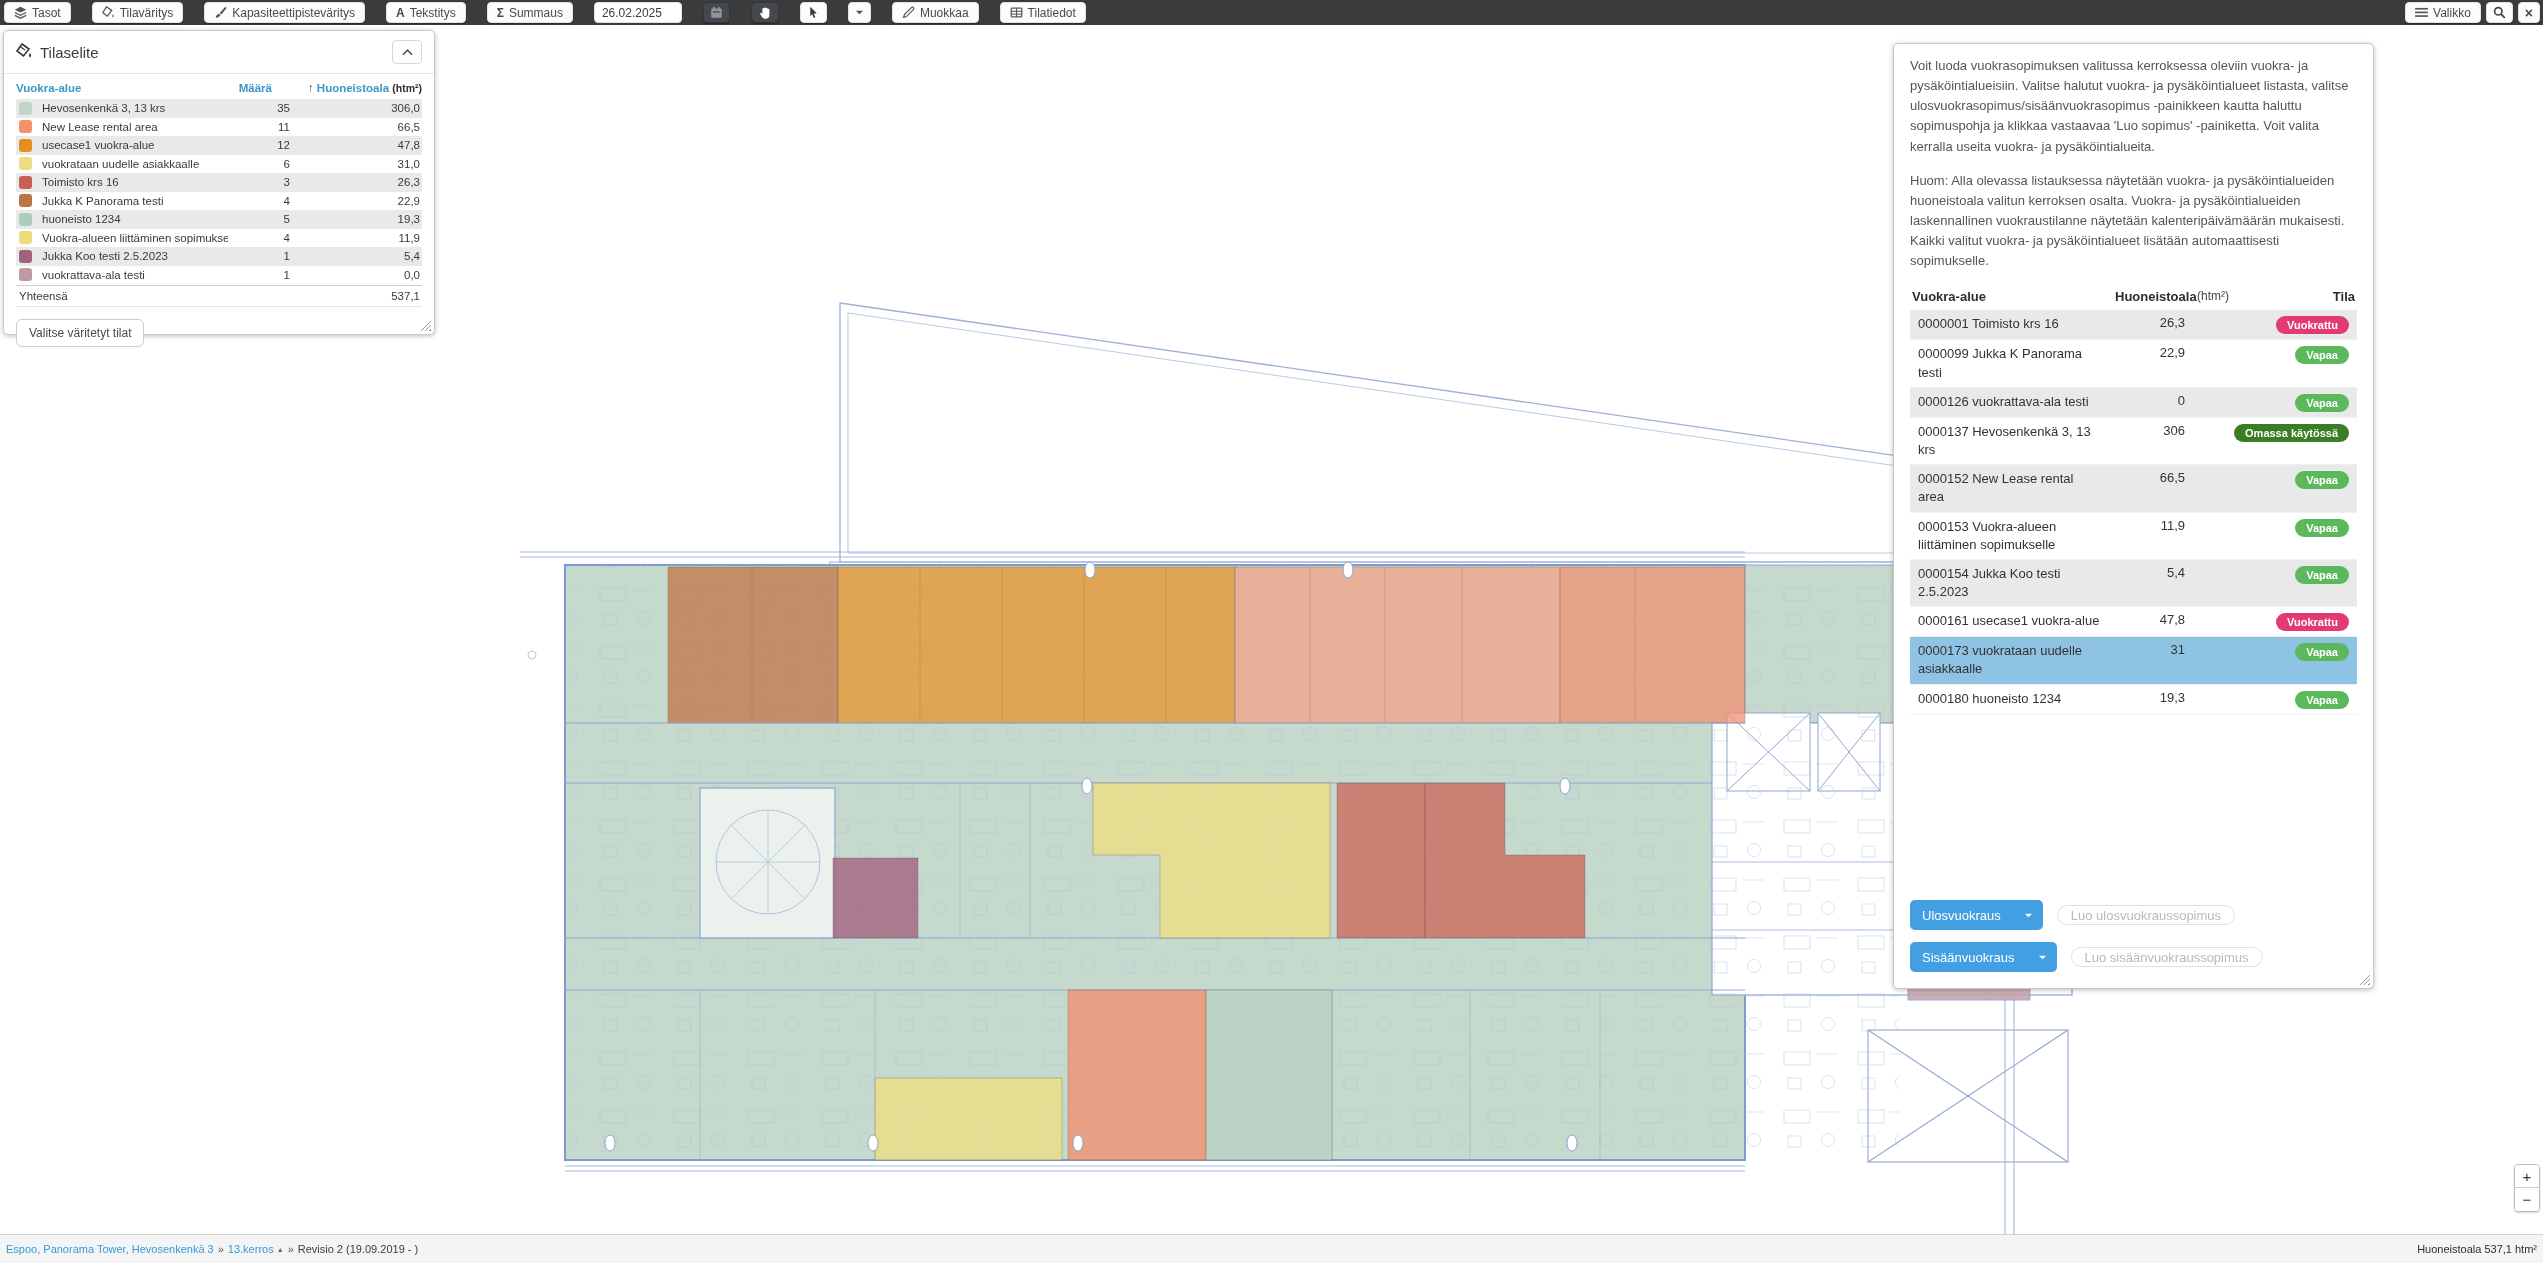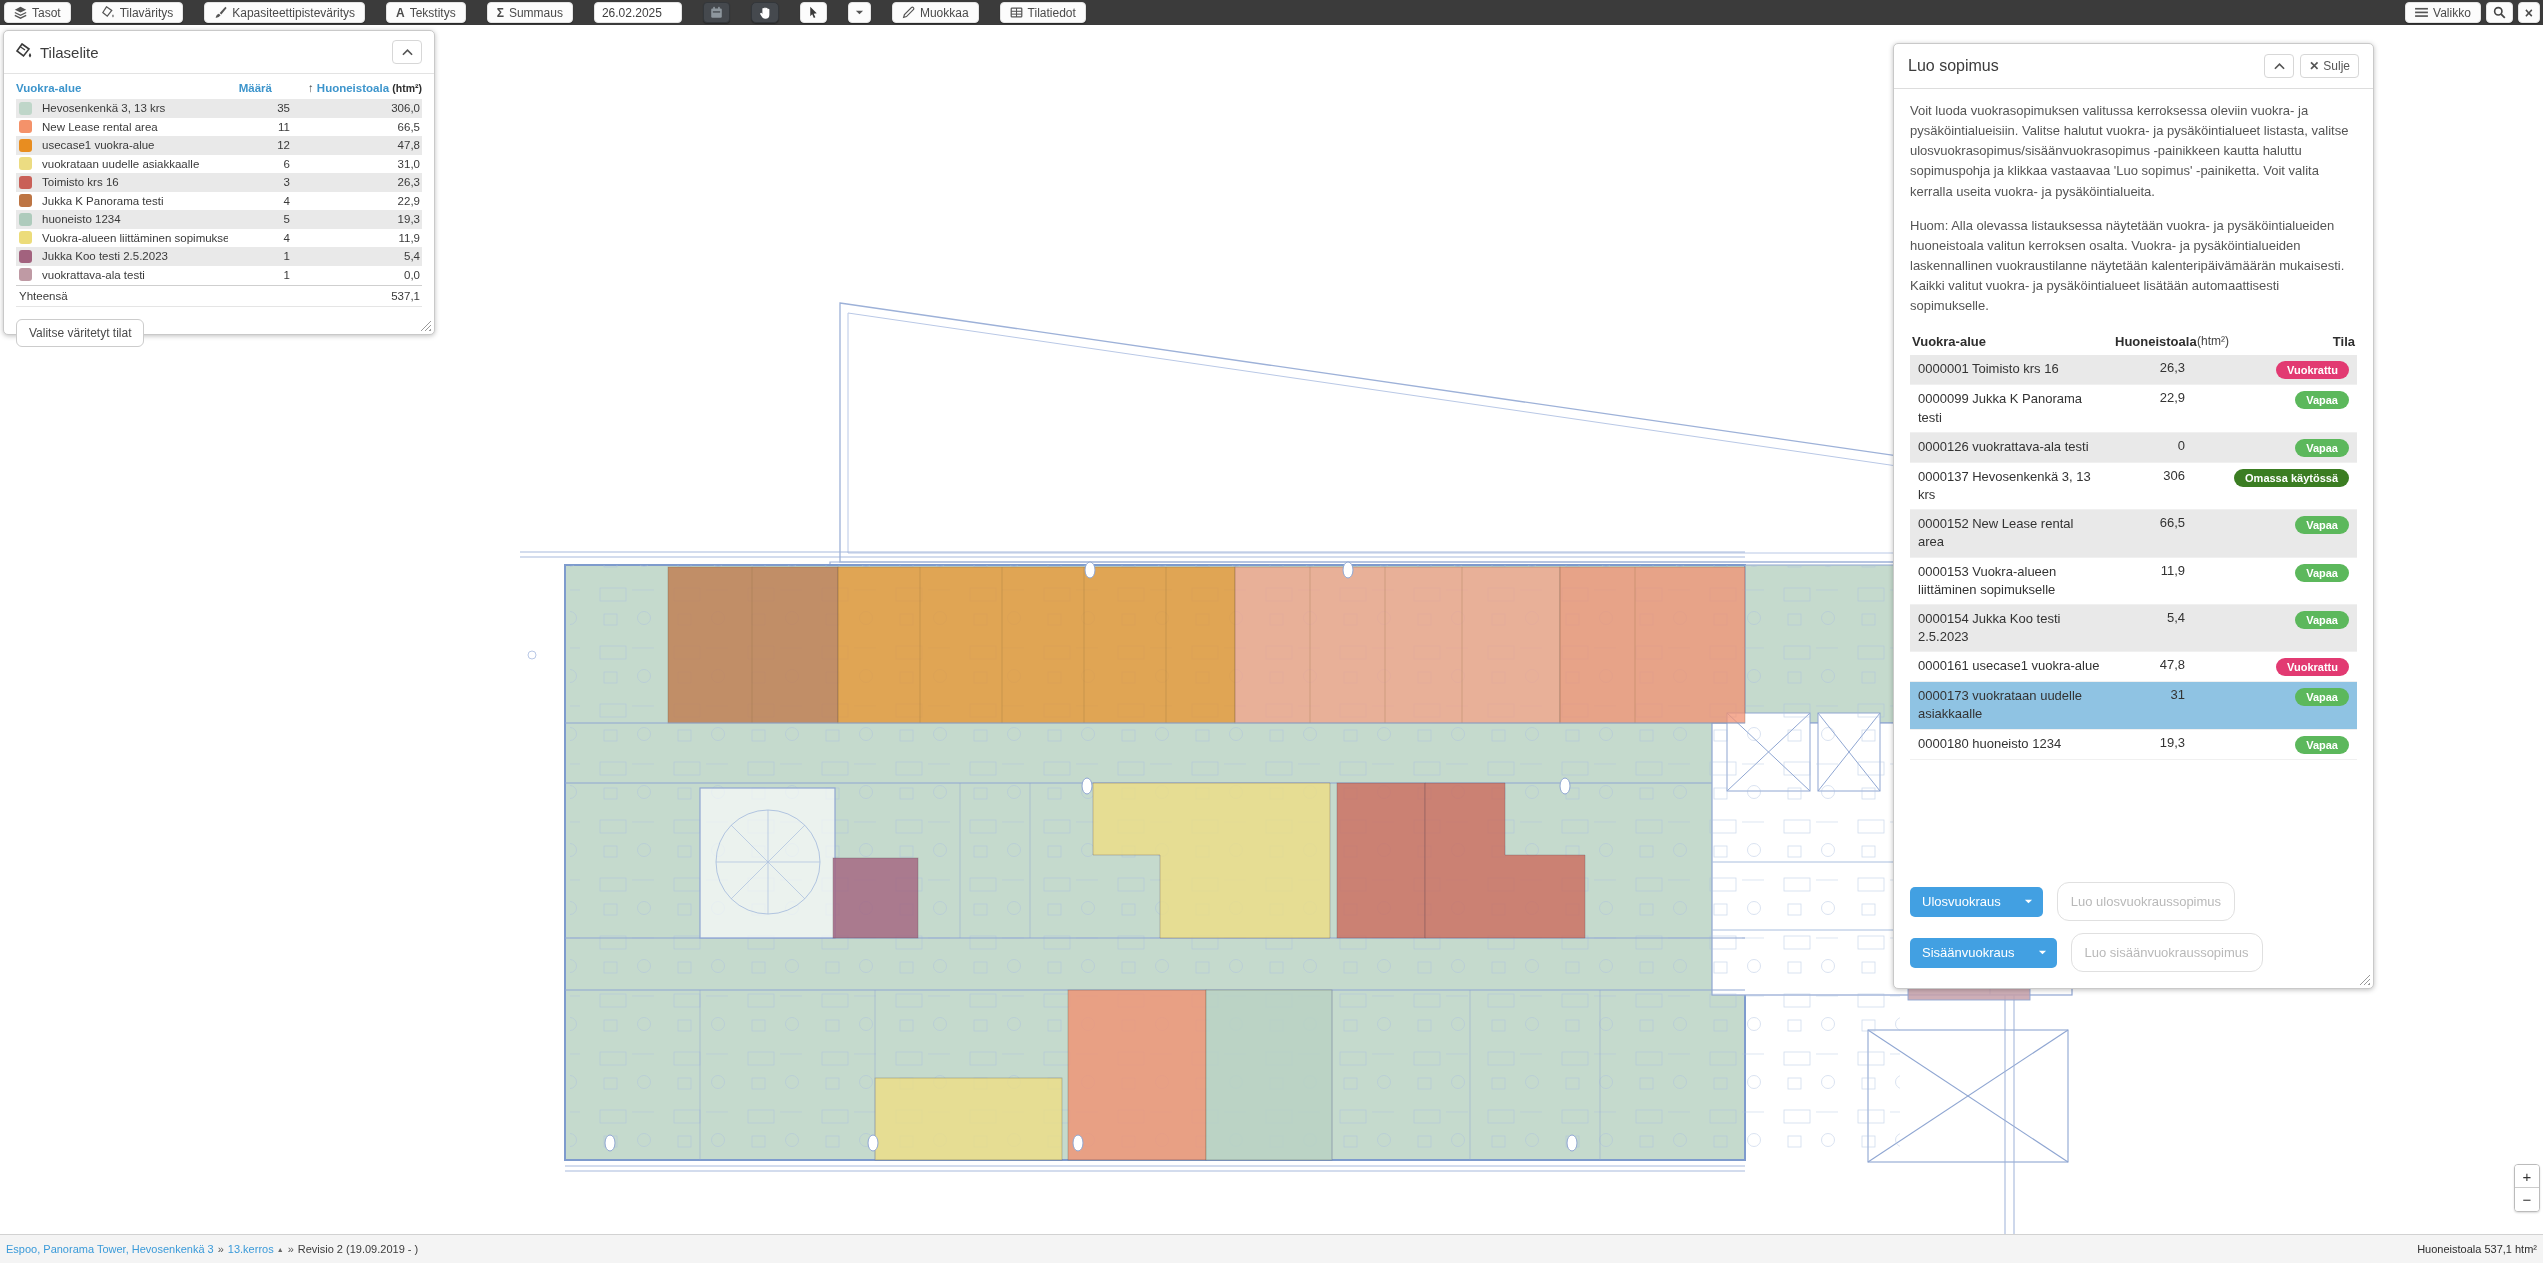--- a/index.html
+++ b/index.html
@@ -82,21 +82,21 @@
            white-space:nowrap; }
   .badge[data-status="rented"] { background:#e23a72; }
   .badge[data-status="free"]   { background:#5cb85c; }
   .badge[data-status="own"]    { background:#3b7d22; }
   .cbuttons { padding:6px 16px 16px 16px; }
   .cbtn-row { display:flex; align-items:center; gap:14px; margin-top:12px; }
   .bluebtn { display:inline-flex; align-items:center; background:#42a0e2; color:#fff;
              border:none; border-radius:5px; height:30px; font-size:13px; cursor:pointer; padding:0; }
   .bluebtn .blabel { padding:0 12px; }
   .bluebtn .bcaret { padding:0 10px; border-left:1px solid rgba(255,255,255,.0); display:flex; align-items:center;}
-  .ghostbtn { background:#fff; border:1px solid #e0e0e0; border-radius:12px; height:39px;
+  .ghostbtn { background:#fff; border:1px solid #e0e0e0; border-radius:12px; height:20px;
               padding:0 13px; font-size:13px; color:#b9b9b9; cursor:default; }
 
   
   .statusbar { position:absolute; left:0; bottom:0; width:2543px; height:29px; background:#f4f4f4;
                border-top:1px solid #d2d2d2; z-index:25; display:flex; align-items:center;
                font-size:11px; color:#3c3c3c; padding:0 6px; }
   .statusbar a { color:#3a9ad9; text-decoration:none; }
   .sb-sep { margin:0 4px; color:#555; }
   .sb-caret { font-size:7px; color:#666; margin-left:3px; }
   .sb-right { margin-left:auto; color:#2e2e2e; }
@@ -451,34 +451,20 @@
       <span class="tvalue">537,1</span>
     </div>
   </div>
   <div class="lbtn-row">
     <button class="outline-btn">Valitse väritetyt tilat</button>
   </div>
   <div class="resize-handle"></div>
 </div>
 
 <div class="panel" id="contract-panel">
-  <div class="panel-header">
-    <span class="ph-title">Luo sopimus</span>
-    <span class="ph-actions">
-      <button class="mini-btn">
-          <svg width="11" height="8" viewBox="0 0 12 8">
-            <path d="M1 7 L6 2 L11 7" fill="none" stroke="#555" stroke-width="1.8"></path>
-          </svg>
-        </button>
-      <button class="mini-btn">
-        <span style="font-weight:bold;">✕</span>
-        <span>Sulje</span>
-      </button>
-    </span>
-  </div>
   <div class="cbody">
     <p>Voit luoda vuokrasopimuksen valitussa kerroksessa oleviin vuokra- ja pysäköintialueisiin. Valitse halutut vuokra- ja pysäköintialueet listasta, valitse ulosvuokrasopimus/sisäänvuokrasopimus -painikkeen kautta haluttu sopimuspohja ja klikkaa vastaavaa 'Luo sopimus' -painiketta. Voit valita kerralla useita vuokra- ja pysäköintialueita.</p>
     <p>Huom: Alla olevassa listauksessa näytetään vuokra- ja pysäköintialueiden huoneistoala valitun kerroksen osalta. Vuokra- ja pysäköintialueiden laskennallinen vuokraustilanne näytetään kalenteripäivämäärän mukaisesti. Kaikki valitut vuokra- ja pysäköintialueet lisätään automaattisesti sopimukselle.</p>
     <div class="ctable">
       <div class="chead">
         <span class="hname">Vuokra-alue</span>
         <span class="harea">Huoneistoala</span>
         <span class="hunit">(htm²)</span>
         <span class="htila">Tila</span>
       </div>

